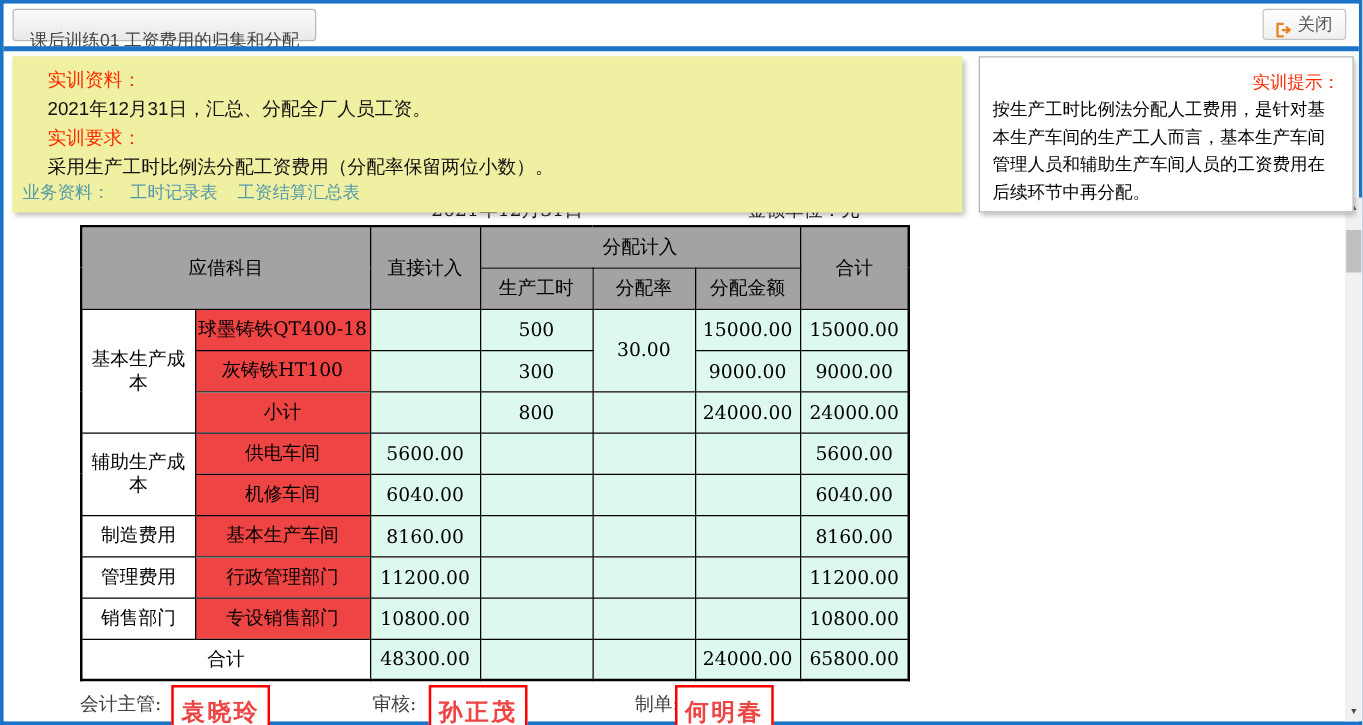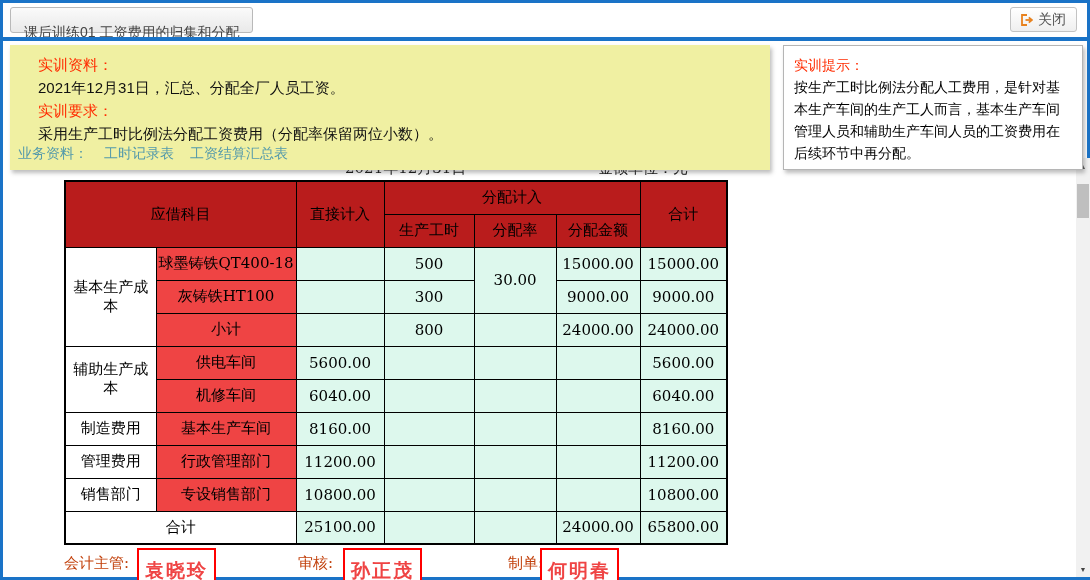--- a/index.html
+++ b/index.html
@@ -14,60 +14,60 @@
   .tab-btn{
     position:absolute;left:7px;top:4px;height:26px;line-height:24px;
     padding:12px 13px;border:1px solid #b9b9b9;border-radius:3px;
     background:linear-gradient(#fafafa,#e9e9e9);
     font-size:14px;color:#444;white-space:nowrap;cursor:default;
   }
   .close-btn{
     position:absolute;right:10px;top:4px;height:25px;line-height:23px;
     padding:0 10px 0 8px;border:1px solid #c3c3c3;border-radius:3px;
     background:linear-gradient(#ffffff,#efefef);
-    font-size:14px;color:#555;display:flex;align-items:center;gap:5px;cursor:pointer;margin-left:24px;
+    font-size:14px;color:#555;display:flex;align-items:flex-end;gap:5px;cursor:pointer;margin-left:24px;
   }
   .blue-divider{position:absolute;left:3px;top:37px;width:1084px;height:4px;background:#1a73c7;z-index:6;}
   
   .doc{position:absolute;left:3px;top:41px;right:3px;bottom:3px;background:#fff;z-index:1;}
   .doc-serif{font-family:"DejaVu Serif",serif;}
   .doc-date{position:absolute;left:342px;top:119px;font-size:15px;line-height:16px;color:#000;}
   .doc-unit{position:absolute;left:595px;top:119px;font-size:15px;line-height:16px;color:#000;}
   
   table.alloc{
     position:absolute;left:61px;top:139px;border-collapse:collapse;table-layout:fixed;
     border:2px solid #000;font-family:"DejaVu Serif",serif;font-size:15px;color:#000;
   }
   table.alloc td{border:1px solid #000;text-align:center;padding:0 2px;height:33px;overflow:hidden;}
-  td.hd{background:#b91c1c;}
+  td.hd{background:#a3a3a3;}
   td.cat{background:#ffffff;}
   td.item{background:#ef4444;white-space:nowrap;}
   td.val{background:#ddf8ed;}
   
-  .sig-label{position:absolute;font-size:15px;color:#c2410c;font-family:"DejaVu Serif",serif;white-space:nowrap;}
+  .sig-label{position:absolute;font-size:15px;color:#404040;font-family:"DejaVu Serif",serif;white-space:nowrap;}
   .stamp{
     position:absolute;border:2px solid #ff0000;color:#ef4444;font-weight:bold;
     font-size:19px;line-height:22px;padding:10px 6px;letter-spacing:2px;
     font-family:"Liberation Sans",sans-serif;white-space:nowrap;background:#fff;
   }
   
   .yellow-panel{
     position:absolute;left:10px;top:45px;width:760px;height:125px;background:#f0f0a2;
     box-shadow:2px 3px 4px rgba(110,110,110,.45);z-index:3;font-size:15px;line-height:23px;color:#111;
   }
   .yp-body{position:absolute;left:28px;top:8px;right:10px;}
   .yp-label{color:#ff2b00;}
   .yp-links{position:absolute;left:8px;bottom:5px;display:flex;gap:16px;font-size:14px;color:#549aab;}
   .yp-links a{color:#549aab;text-decoration:none;cursor:pointer;}
   .tips-panel{
     position:absolute;left:783px;top:45px;width:300px;height:125px;background:#ffffff;
     border:1px solid #b5b5b5;box-shadow:2px 3px 4px rgba(110,110,110,.45);z-index:3;
     padding:8px 10px;font-size:14px;line-height:22px;color:#000;
   }
-  .tips-title{color:#ff2b00;}
+  .tips-title{color:#ff2b00;text-align:right;}
   
   .vscroll{position:absolute;left:1076px;top:158px;width:14px;height:419px;background:#f1f1f1;z-index:2;}
   .vs-btn{position:absolute;left:0;width:14px;height:14px;font-size:7px;line-height:14px;text-align:center;color:#444;cursor:pointer;}
   .vs-up{top:2px;}
   .vs-down{bottom:0;}
   .vs-thumb{position:absolute;left:1px;top:26px;width:12px;height:34px;background:#bfbfbf;cursor:pointer;}
 </style>
 </head>
 <body>
 
@@ -167,21 +167,21 @@
           <td class="item">专设销售部门</td>
           <td class="val">10800.00</td>
           <td class="val"></td>
           <td class="val"></td>
           <td class="val"></td>
           <td class="val">10800.00</td>
         </tr>
 
         <tr>
           <td class="cat" colspan="2">合计</td>
-          <td class="val">25100.00</td>
+          <td class="val">48300.00</td>
           <td class="val"></td>
           <td class="val"></td>
           <td class="val">24000.00</td>
           <td class="val">65800.00</td>
         </tr>
       </tbody>
     </table>
 
     <div class="sig-label" style="left:61px;top:513px;">会计主管:</div>
     <div class="stamp" style="left:134px;top:507px;">袁晓玲</div>

